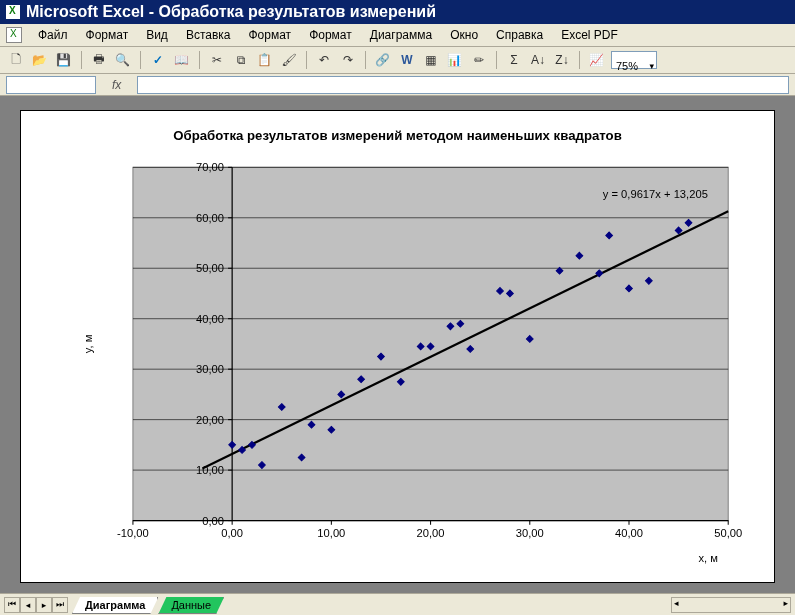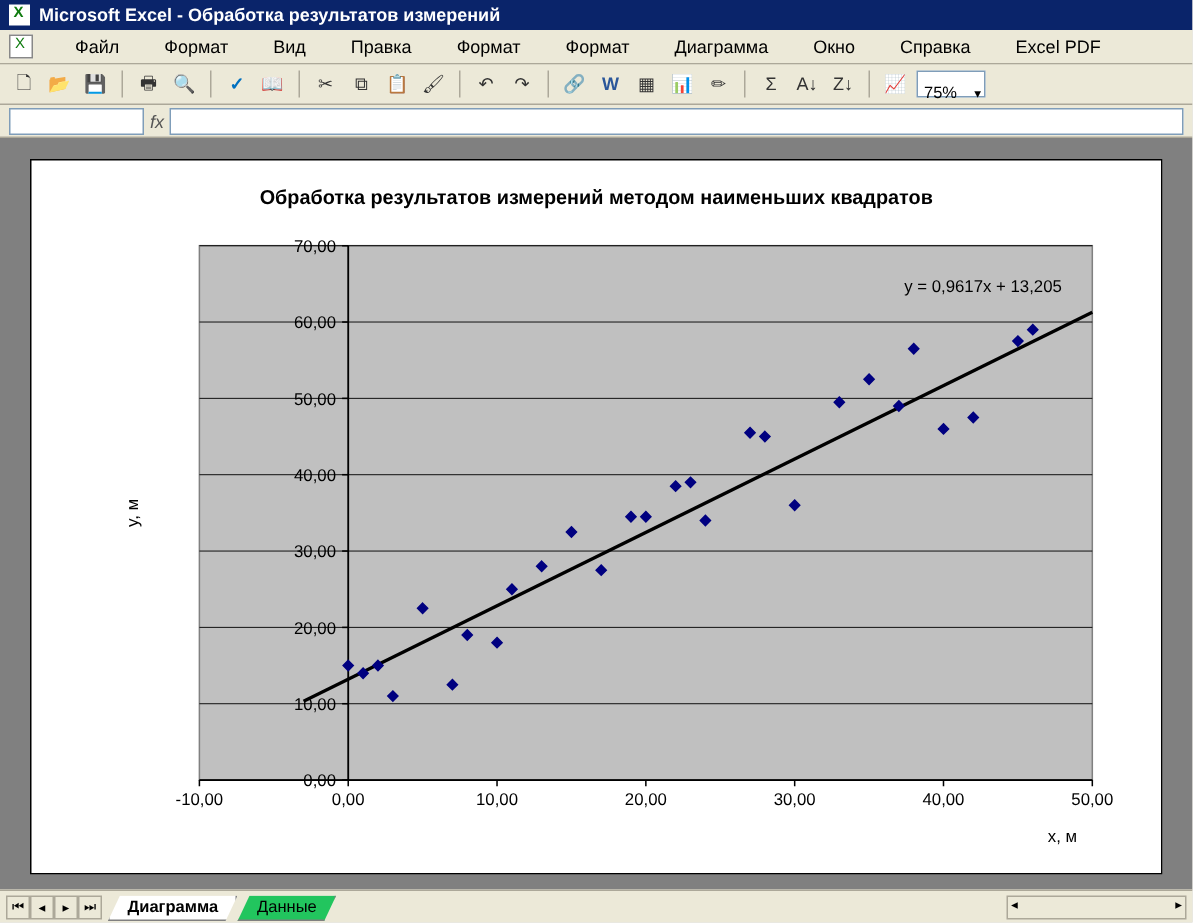--- a/index.html
+++ b/index.html
@@ -9,21 +9,21 @@
     background: #d4d0c8;
     width: 795px;
     height: 615px;
     overflow: hidden;
     display: flex;
     flex-direction: column;
   }
   .titlebar {
     background: linear-gradient(#0a246a,#0a246a);
     color: #fff;
-    font-size: 12px;
+    font-size: 16px;
     font-weight: bold;
     padding: 3px 6px;
     display: flex;
     align-items: center;
     gap: 6px;
   }
   .titlebar-icon {
     width: 14px; height: 14px;
     background: #fff;
     display: inline-block;
@@ -31,21 +31,21 @@
   }
   .titlebar-icon::after {
     content:"X"; color:#107c10; font-size:10px; position:absolute; left:3px; top:0;
   }
   .menubar {
     background: #ece9d8;
     display: flex;
     align-items: center;
     padding: 2px 6px;
     font-size: 12px;
-    gap: 14px;
+    gap: 2px;
     border-bottom: 1px solid #aca899;
   }
   .menubar .app-icon {
     width:16px; height:16px; background:#fff; border:1px solid #888; margin-right:6px; position:relative;
   }
   .menubar .app-icon::after{content:"X";color:#107c10;font-size:10px;position:absolute;left:3px;top:0;}
   .menu-item {
     padding: 2px 8px;
     cursor: default;
   }
@@ -69,21 +69,21 @@
     display:flex; align-items:center; border:1px solid #7f9db9; background:#fff;
     height:18px; font-size:11px; padding:12px 14px 0 4px; position:relative; min-width:46px;
   }
   .zoom-box::after{
     content:"▾"; position:absolute; right:2px; font-size:9px; color:#000;
   }
   .formulabar {
     display:flex; align-items:center;
     background:#ece9d8;
     border-bottom:1px solid #aca899;
-    padding:2px 6px; gap:4px;
+    padding:2px 6px; gap:16px;
     height:22px;
   }
   .namebox {
     width:90px; height:18px; background:#fff; border:1px solid #7f9db9;
     font-size:11px; display:flex; align-items:center; padding:0 4px;
   }
   .fx-label{font-style:italic; font-size:12px; color:#555;}
   .fx-input {
     flex:1; height:18px; background:#fff; border:1px solid #7f9db9;
   }
@@ -134,21 +134,21 @@
 <div class="titlebar">
   <span class="titlebar-icon"></span>
   <span>Microsoft Excel - Обработка результатов измерений</span>
 </div>
 
 <div class="menubar">
   <span class="app-icon"></span>
   <span class="menu-item">Файл</span>
   <span class="menu-item">Формат</span>
   <span class="menu-item">Вид</span>
-  <span class="menu-item">Правка</span>
+  <span class="menu-item">Вставка</span>
   <span class="menu-item">Формат</span>
   <span class="menu-item">Формат</span>
   <span class="menu-item">Диаграмма</span>
   <span class="menu-item">Окно</span>
   <span class="menu-item">Справка</span>
   <span class="menu-item">Excel PDF</span>
 </div>
 
 <div class="toolbar">
   <span class="tbtn">🗋</span>

